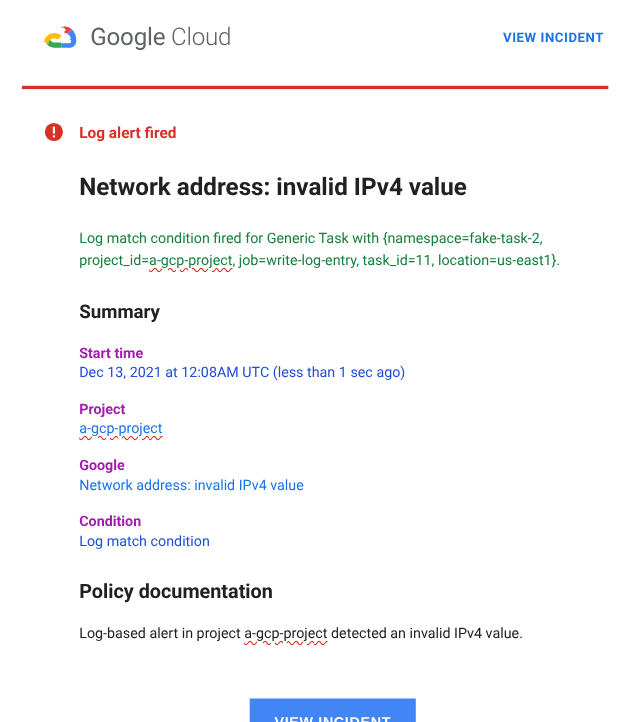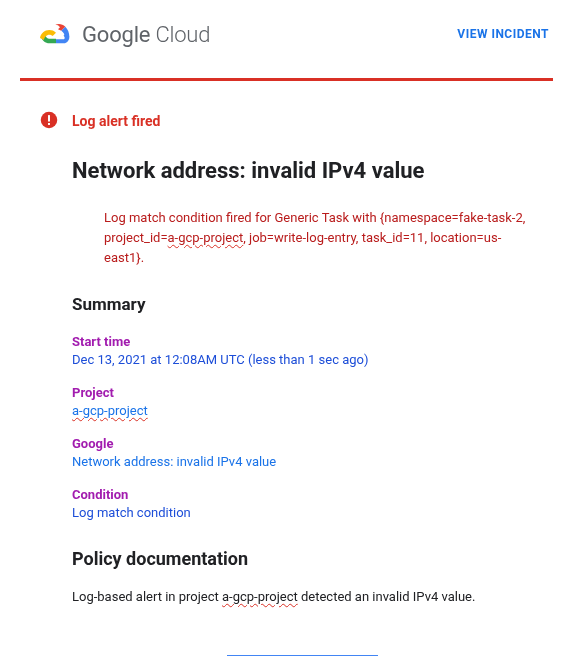--- a/index.html
+++ b/index.html
@@ -33,21 +33,21 @@
     }
     .red-bar { height: 3px; background: #d93025; margin: 0 20px; }
     .content { padding: 30px 40px 40px 40px; }
     .alert-row { display: flex; align-items: flex-end; gap: 14px; margin-bottom: 28px; }
     .alert-icon {
       width: 18px; height: 18px; flex-shrink: 0;
     }
     .alert-label { color: #d93025; font-weight: 700; font-size: 14px; }
     .indent { padding-left: 32px; }
     .main-title { font-size: 22px; font-weight: 700; margin-bottom: 22px; line-height: 1.3; }
-    .description { font-size: 13px; color: #b91c1c; line-height: 1.55; margin-bottom: 26px; margin-left: 32px; }
+    .description { font-size: 13px; color: #15803d; line-height: 1.55; margin-bottom: 26px; }
     .section-heading { font-size: 17px; font-weight: 700; margin-bottom: 20px; }
     .field { margin-bottom: 18px; }
     .field-label { font-size: 13px; font-weight: 700; color: #a21caf; margin-bottom: 3px; }
     .field-value { font-size: 13px; color: #1d4ed8; }
     .field-value.link { color: #1a73e8; }
     .squiggle {
       text-decoration: underline wavy #d93025;
       text-decoration-thickness: 1px;
       text-underline-offset: 2px;
     }

